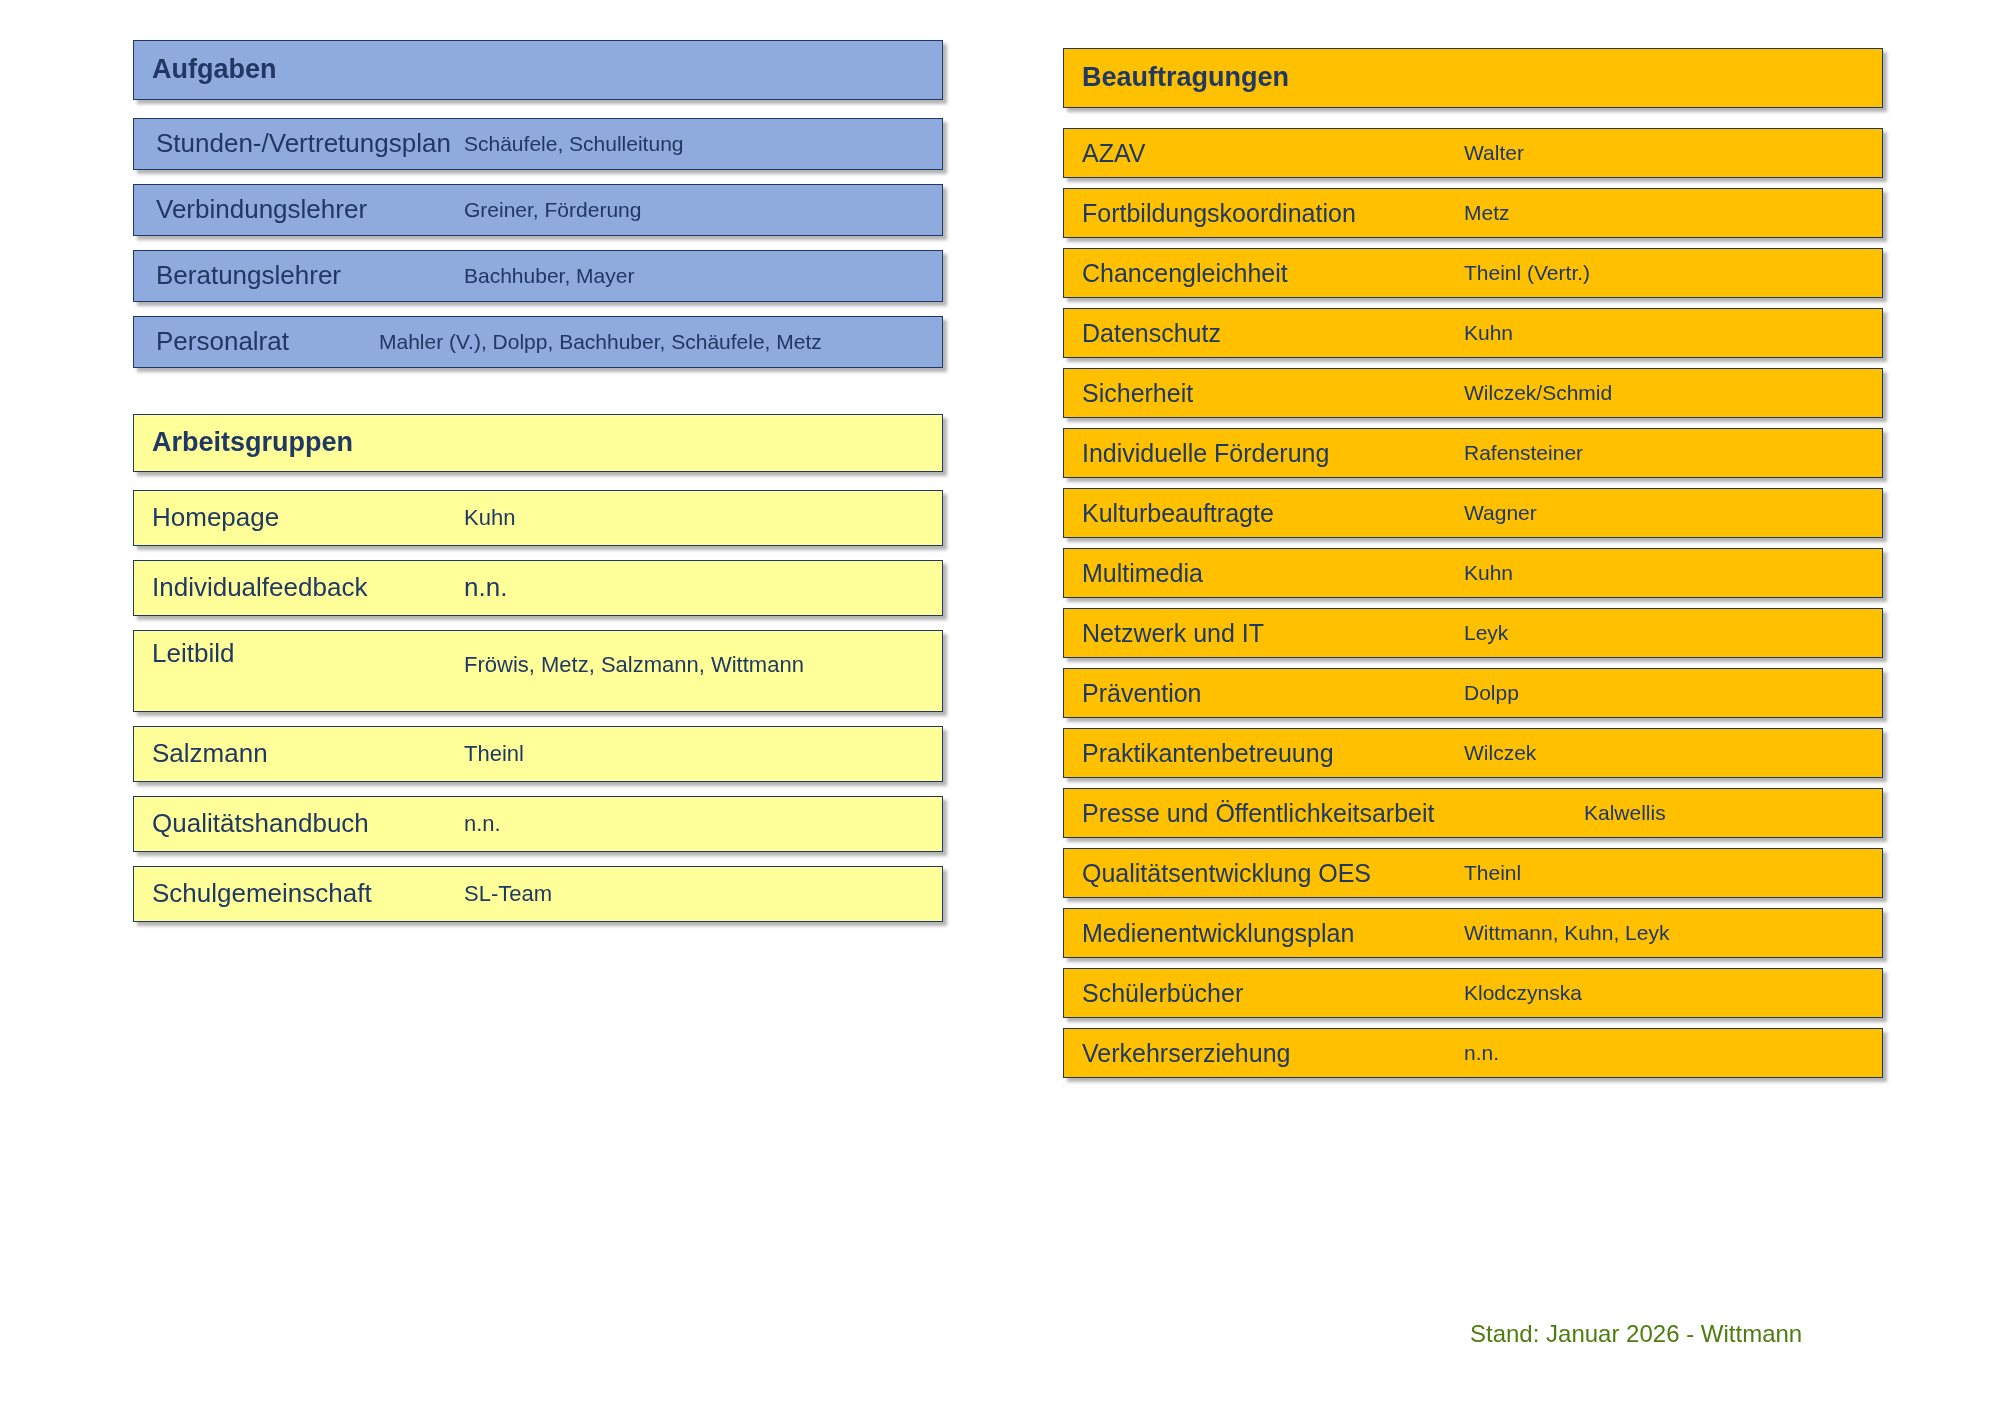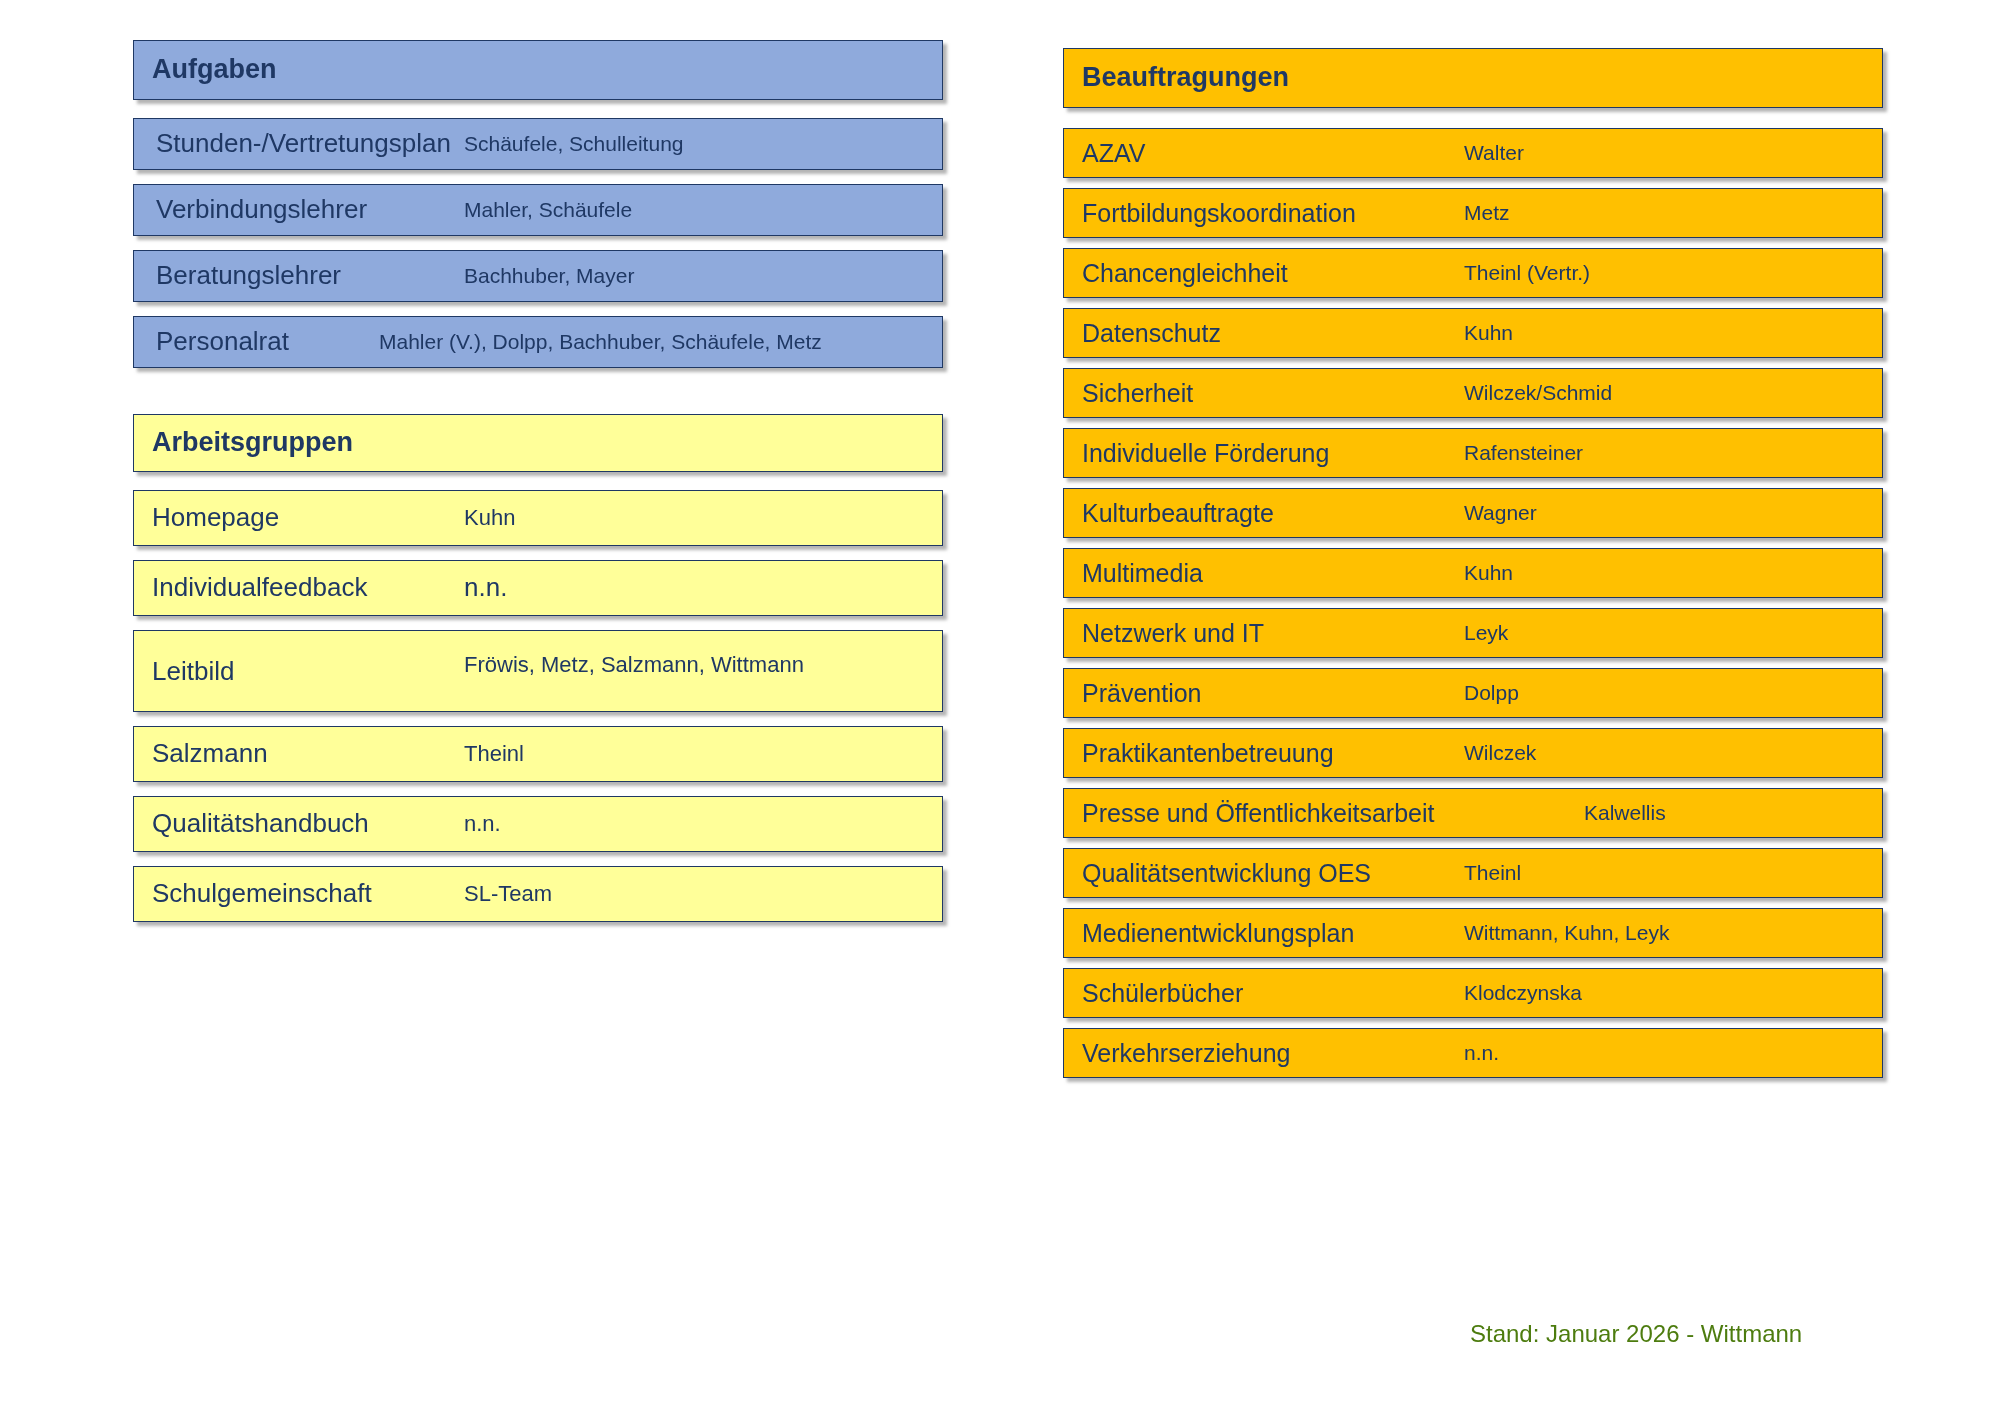--- a/index.html
+++ b/index.html
@@ -100,21 +100,21 @@
     background: #ffff99;
     min-height: 56px;
     align-items: center;
   }
   .ly-row .title { font-size: 26px; }
   .ly-row .names { font-size: 22px; }
   .ly-tall {
     background: #ffff99;
     min-height: 78px;
     align-items: flex-start;
-    padding-top: 26px;
+    padding-top: 8px;
   }
   .ly-tall .title { font-size: 26px; }
   .ly-tall .names { font-size: 22px; }
 
   
   .or-row {
     background: #ffc000;
     min-height: 50px;
     align-items: center;
     margin-bottom: 10px;
@@ -148,21 +148,21 @@
       <span class="title">Aufgaben</span>
     </div>
 
     <div class="box blue-row" style="margin-top:18px;">
       <span class="title">Stunden-/Vertretungsplan</span>
       <span class="names names-at-330">Schäufele, Schulleitung</span>
     </div>
 
     <div class="box blue-row">
       <span class="title">Verbindungslehrer</span>
-      <span class="names names-at-330">Mahler, Schäufele</span>
+      <span class="names names-at-330">Greiner, Förderung</span>
     </div>
 
     <div class="box blue-row">
       <span class="title">Beratungslehrer</span>
       <span class="names names-at-330">Bachhuber, Mayer</span>
     </div>
 
 
     <div class="box blue-row">
       <span class="title">Personalrat</span>

